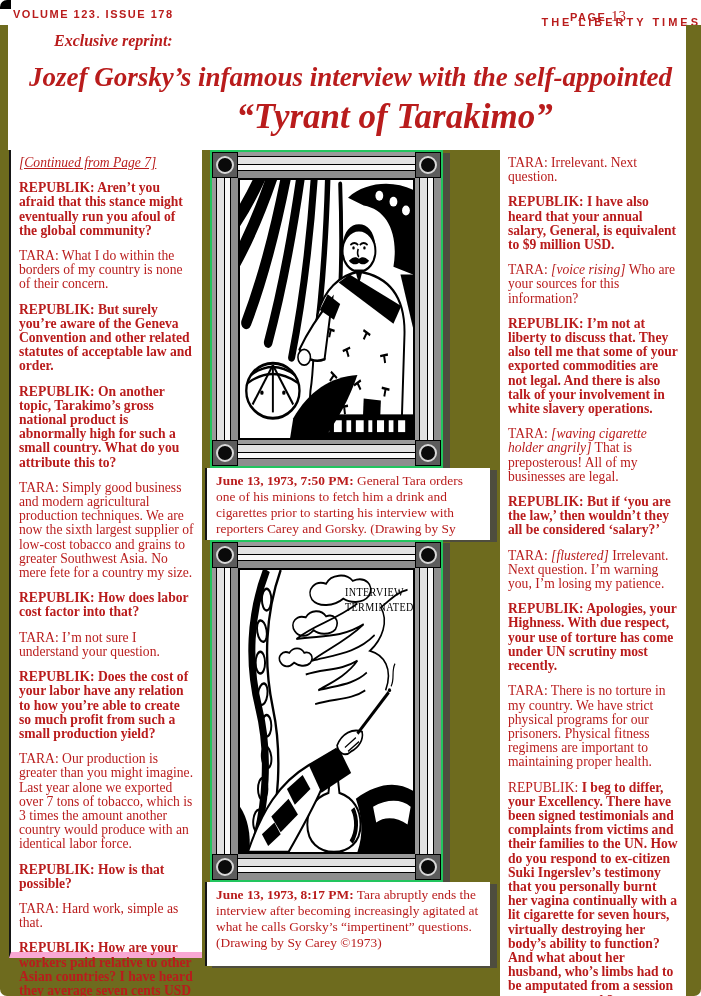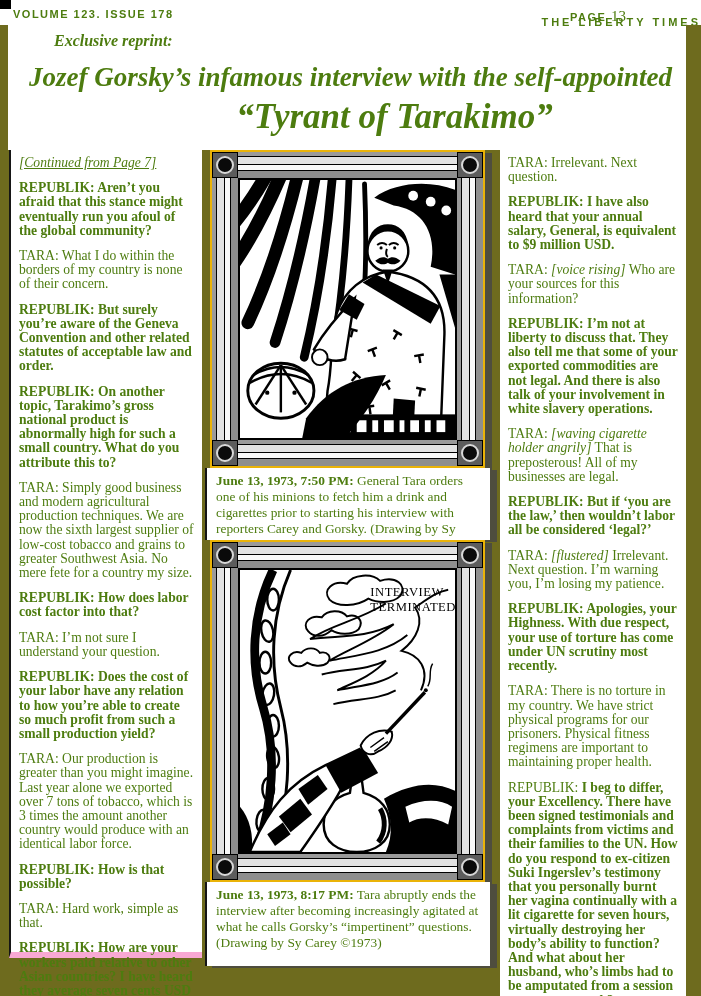--- a/index.html
+++ b/index.html
@@ -1,17 +1,17 @@
 <!DOCTYPE html>
 <html lang="en"><head>
 <meta charset="utf-8">
 <style>
   html,body{margin:0;padding:0;background:#fff;}
   .page{position:relative;width:701px;height:996px;background:#fff;overflow:hidden;
-        font-family:"Liberation Serif",serif;color:#4d7c0f;}
+        font-family:"Liberation Serif",serif;color:#b91c1c;border-radius:7px;}
   
   .corner-square{position:absolute;left:0;top:0;width:11px;height:9px;background:#000;}
   .hdr{position:absolute;top:5px;left:0;width:100%;height:20px;
        font-family:"Liberation Sans",sans-serif;font-size:11px;font-weight:600;letter-spacing:1.5px;}
   .hdr-left{position:absolute;left:13px;top:3px;}
   .hdr-center{position:absolute;left:0;width:100%;text-align:right;top:11px;letter-spacing:3px;}
   .hdr-right{position:absolute;right:75px;top:3px;}
   .hdr-pagenum{font-family:"Liberation Serif",serif;font-size:15px;font-weight:400;letter-spacing:0;}
   
   .bar-left{position:absolute;left:0;top:25px;width:8px;height:971px;}
@@ -28,21 +28,21 @@
        font-size:13.6px;line-height:14.2px;text-align:left;}
   .col-left{left:1px;top:0;width:193px;height:808px;border-left:2px solid #161616;
             border-bottom:6px solid #f9a8d4;padding:6px 8px 4px 8px;}
   .col-right{left:492px;top:0;width:186px;height:846px;padding:6px 8px 4px 8px;}
   .para{margin:0 0 11px 0;}
   .b{font-weight:bold;}
   .i{font-style:italic;}
   .u{text-decoration:underline;}
   
   .col-mid{position:absolute;left:195px;top:0;width:294px;height:846px;}
-  .frame{position:absolute;width:275px;background:#fff;border:2px solid #eab308;box-sizing:border-box;
+  .frame{position:absolute;width:233px;background:#fff;border:2px solid #22c55e;box-sizing:border-box;
          box-shadow:7px 3px 0 #4e4d3e;}
   .frame1{left:7px;top:0;height:318px;}
   .frame2{left:7px;top:390px;height:342px;}
   .f-corner{position:absolute;width:26px;height:26px;background:#5c5c5c;border:1px solid #000;box-sizing:border-box;}
   .f-corner::after{content:"";position:absolute;left:3px;top:3px;right:3px;bottom:3px;
                    border-radius:50%;background:#0a0a0a;border:2px solid #d8d8d8;}
   .fc-tl{left:0;top:0;} .fc-tr{right:0;top:0;} .fc-bl{left:0;bottom:0;} .fc-br{right:0;bottom:0;}
   .f-top,.f-bottom{position:absolute;left:26px;right:26px;height:26px;
       background:linear-gradient(180deg,#9a9a9a 0 4px,#000 4px 5px,#e2e2e2 5px 12px,#000 12px 13px,#f8f8f8 13px 18px,#000 18px 19px,#8e8e8e 19px 26px);}
   .f-top{top:0;} .f-bottom{bottom:0;}
@@ -241,21 +241,21 @@
       </div>
 
     </div>
 
     <div class="col col-right">
         <p class="para"><span>TARA: Irrelevant. Next question.</span></p>
         <p class="para"><span class="b">REPUBLIK: I have also heard that your annual salary, General, is equivalent to $9 million USD.</span></p>
         <p class="para"><span>TARA: </span><span class="i">[voice rising]</span><span> Who are your sources for this information?</span></p>
         <p class="para"><span class="b">REPUBLIK: I’m not at liberty to discuss that. They also tell me that some of your exported commodities are not legal. And there is also talk of your involvement in white slavery operations.</span></p>
         <p class="para"><span>TARA: </span><span class="i">[waving cigarette holder angrily]</span><span> That is preposterous! All of my businesses are legal.</span></p>
-        <p class="para"><span class="b">REPUBLIK: But if ‘you are the law,’ then wouldn’t labor all be considered ‘legal?’</span></p>
+        <p class="para"><span class="b">REPUBLIK: But if ‘you are the law,’ then wouldn’t they all be considered ‘salary?’</span></p>
         <p class="para"><span>TARA: </span><span class="i">[flustered]</span><span> Irrelevant. Next question. I’m warning you, I’m losing my patience.</span></p>
         <p class="para"><span class="b">REPUBLIK: Apologies, your Highness.  With due respect, your use of torture has come under UN scrutiny most recently.</span></p>
         <p class="para"><span>TARA:  There is no torture in my country. We have strict physical programs for our prisoners. Physical fitness regimens are important to maintaining proper health.</span></p>
         <p class="para"><span>REPUBLIK: </span><span class="b">I beg to differ, your Excellency. There have been signed testimonials and complaints from victims and their families to the UN. How do you respond to ex-citizen Suki Ingerslev’s testimony that you personally burnt her vagina continually with a lit cigarette for seven hours, virtually destroying her body’s ability to function? And what about her husband, who’s limbs had to be amputated from a session on a torture rack?</span></p>
       </div>
 
   </div>
 </div>
 
 </body></html>

